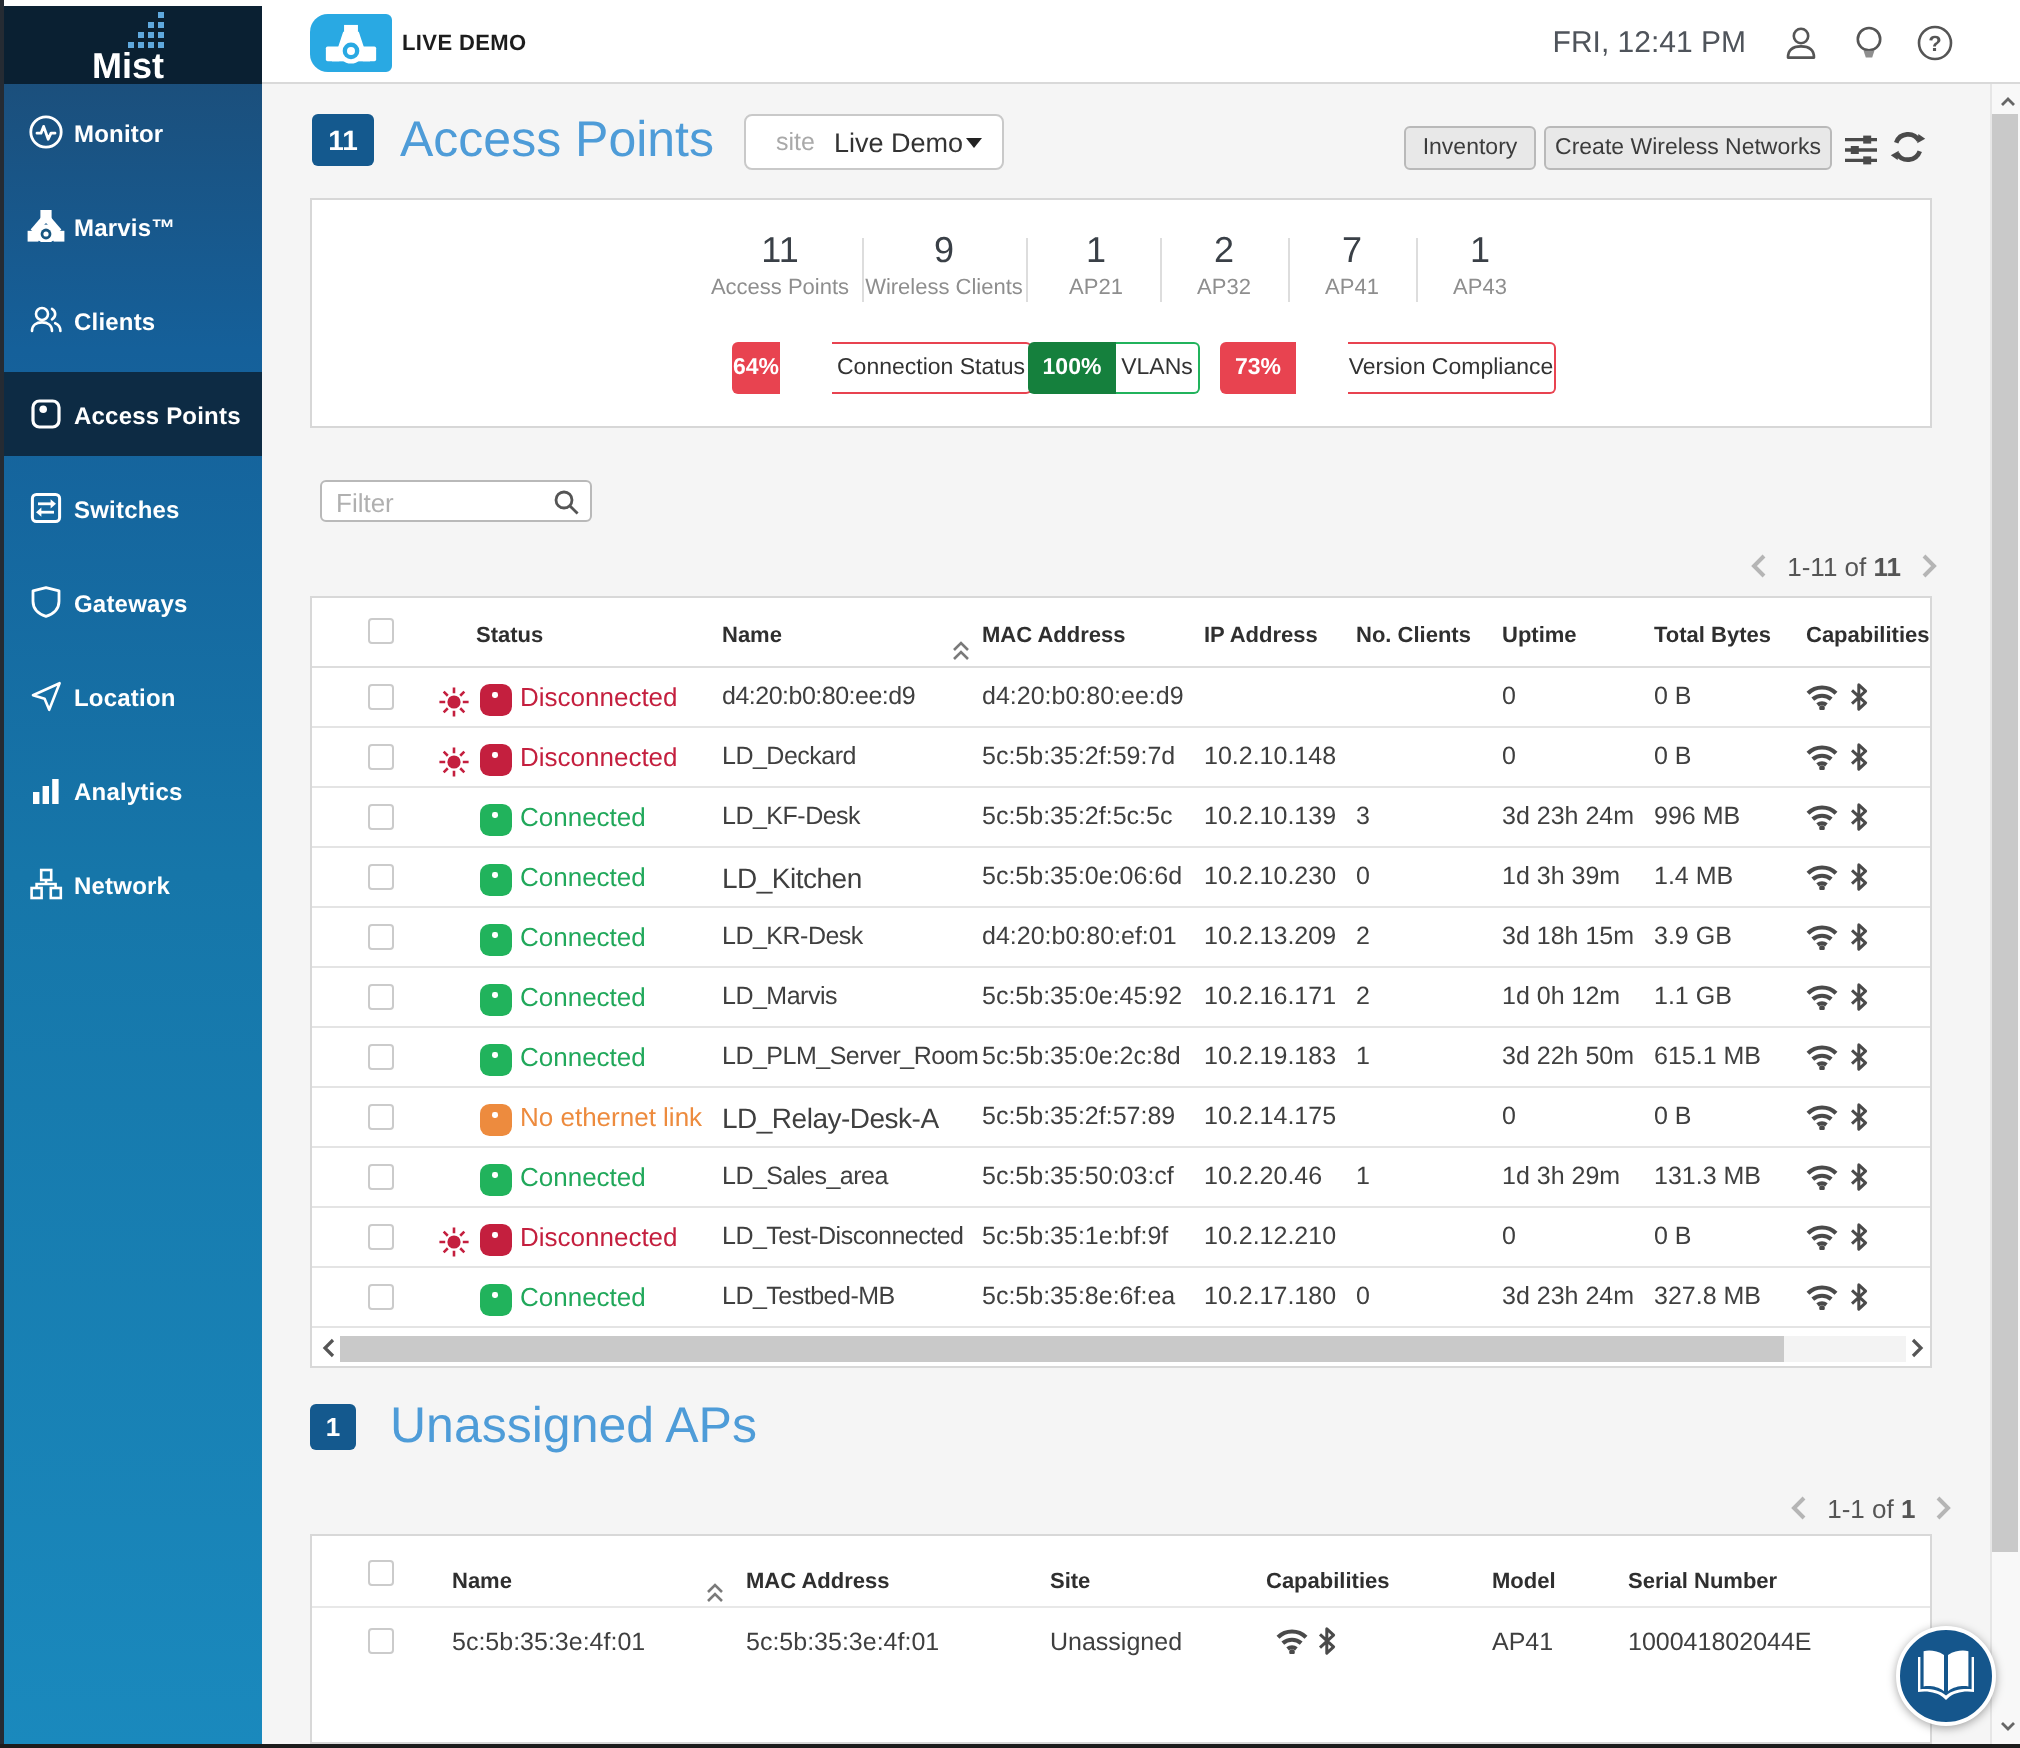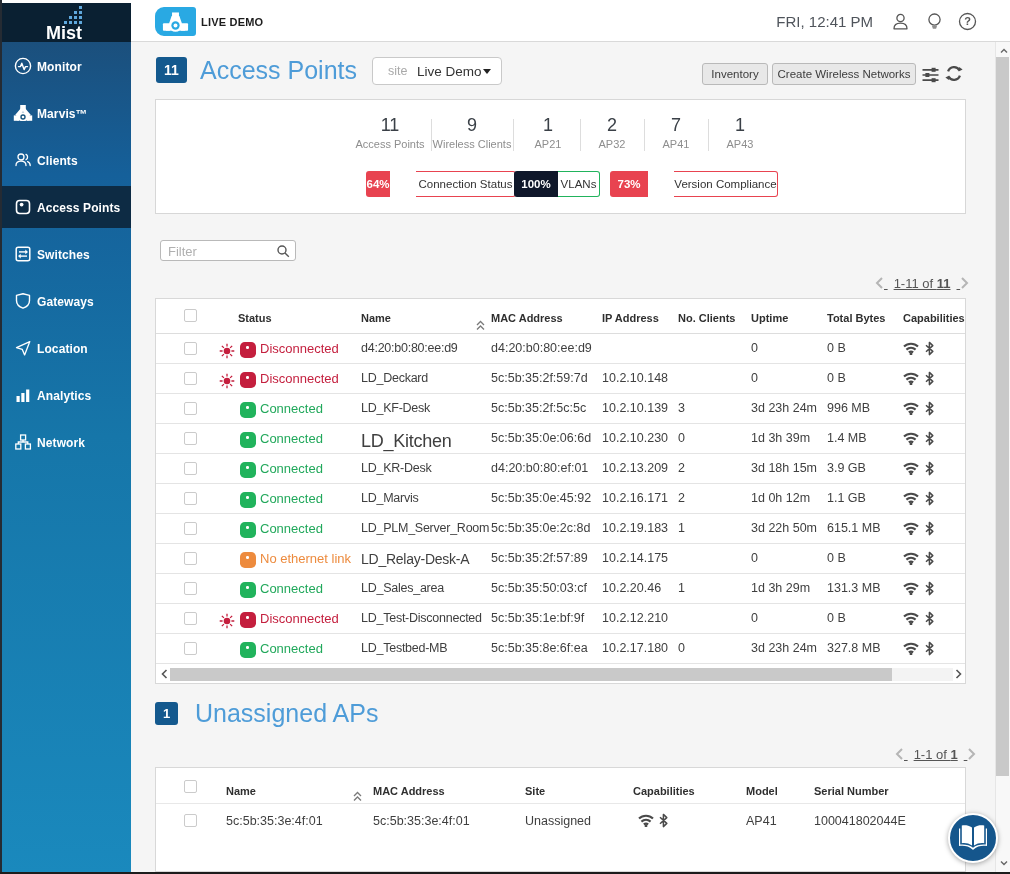--- a/index.html
+++ b/index.html
@@ -35,30 +35,30 @@
 #stats { left:24px; top:57px; width:811px; height:115px; background:#fff; border:1px solid #d7d7d7; }
 .stat { position:absolute; top:15px; text-align:center; }
 .stat .n { font-size:18px; color:#3a4047; }
 .stat .l { font-size:11px; color:#8e8e8e; margin-top:2px; }
 .vsep { position:absolute; top:19px; width:1px; height:32px; background:#ddd; }
 .pbadge { position:absolute; top:71px; height:26px; border-radius:3px; font-size:11.5px; white-space:nowrap; }
 .pbadge .pct { display:inline-block; height:26px; line-height:26px; color:#fff; font-weight:700; text-align:center; border-radius:3px 0 0 3px; vertical-align:top; }
 .pbadge .lab { display:inline-block; height:26px; line-height:24px; background:#fff; text-align:center; color:#333; border-radius:0 3px 3px 0; vertical-align:top; }
 .red .pct { background:#e84350; }
 .red .lab { border:1px solid #e84350; border-left:none;margin-left:26px; }
-.green .pct { background:#0f172a; }
+.green .pct { background:#15803d; }
 .green .lab { border:1px solid #21b35c; border-left:none; }
 
 
 #filter { left:29px; top:198px; width:136px; height:21px; background:#fff; border:1px solid #b9b9b9; border-radius:3px; }
 #filter span { position:absolute; left:7px; top:3px; color:#b0b0b0; font-size:13px; }
 #filter svg { position:absolute; right:5px; top:3px; }
 
 
-.pager { font-size:13px; color:#555;text-decoration:underline; }
+.pager { font-size:13px; color:#555; }
 .pager svg { vertical-align:-1px; }
 
 
 .tablebox { background:#fff; border:1px solid #d8d8d8; }
 .th { position:absolute; font-size:11px; font-weight:700; color:#2f2f2f; }
 .cell { position:absolute; font-size:12.5px; color:#3f3f3f; white-space:nowrap; }
 .row { position:relative; height:30px; border-bottom:1px solid #e4e4e4; }
 .cb { position:absolute; width:13px; height:13px; background:#fff; border:1px solid #cbcbcb; border-radius:2px; }
 .chip { position:absolute; width:15.5px; height:15.5px; border-radius:4.8px; }
 .chip i { position:absolute; left:5.6px; top:3.6px; width:3.6px; height:3.6px; background:#fff; border-radius:1.2px; }
@@ -385,21 +385,21 @@
           <svg class="abs" style="left:769px;top:7px" width="9" height="15" viewBox="0 0 9 15">
             <path d="M1 4.2 7.8 10.4 4.4 13.6 V1.4 L7.8 4.6 1 10.8" fill="none" stroke="#4a4a4a" stroke-width="1.5" stroke-linejoin="round"></path>
           </svg>
         </div>
 <div class="row">
           <span class="cb" style="left:28px;top:8px"></span>
           <span class="chip g" style="left:84px;top:8px">
             <i></i>
           </span>
           <span class="st g" style="left:104px;top:7px">Connected</span>
-          <span class="cell" style="left:205px;top:7px;font-size:18px;letter-spacing:-0.25px">LD_Kitchen</span>
+          <span class="cell" style="left:205px;top:7px;font-size:14px;letter-spacing:-0.25px">LD_Kitchen</span>
           <span class="cell" style="left:335px;top:7px">5c:5b:35:0e:06:6d</span>
           <span class="cell" style="left:446px;top:7px">10.2.10.230</span>
           <span class="cell" style="left:522px;top:7px">0</span>
           <span class="cell" style="left:595px;top:7px">1d 3h 39m</span>
           <span class="cell" style="left:671px;top:7px">1.4 MB</span>
           <svg class="abs" style="left:747px;top:8px" width="16" height="13" viewBox="0 0 16 13">
             <path d="M1 4.6 A10 10 0 0 1 15 4.6" fill="none" stroke="#4a4a4a" stroke-width="2.1"></path>
             <path d="M3.4 7.6 A7 7 0 0 1 12.6 7.6" fill="none" stroke="#4a4a4a" stroke-width="2.1"></path>
             <path d="M5.8 10.4 A3.6 3.6 0 0 1 10.2 10.4" fill="none" stroke="#4a4a4a" stroke-width="2.1"></path>
             <circle cx="8" cy="12" r="1.4" fill="#4a4a4a"></circle>

